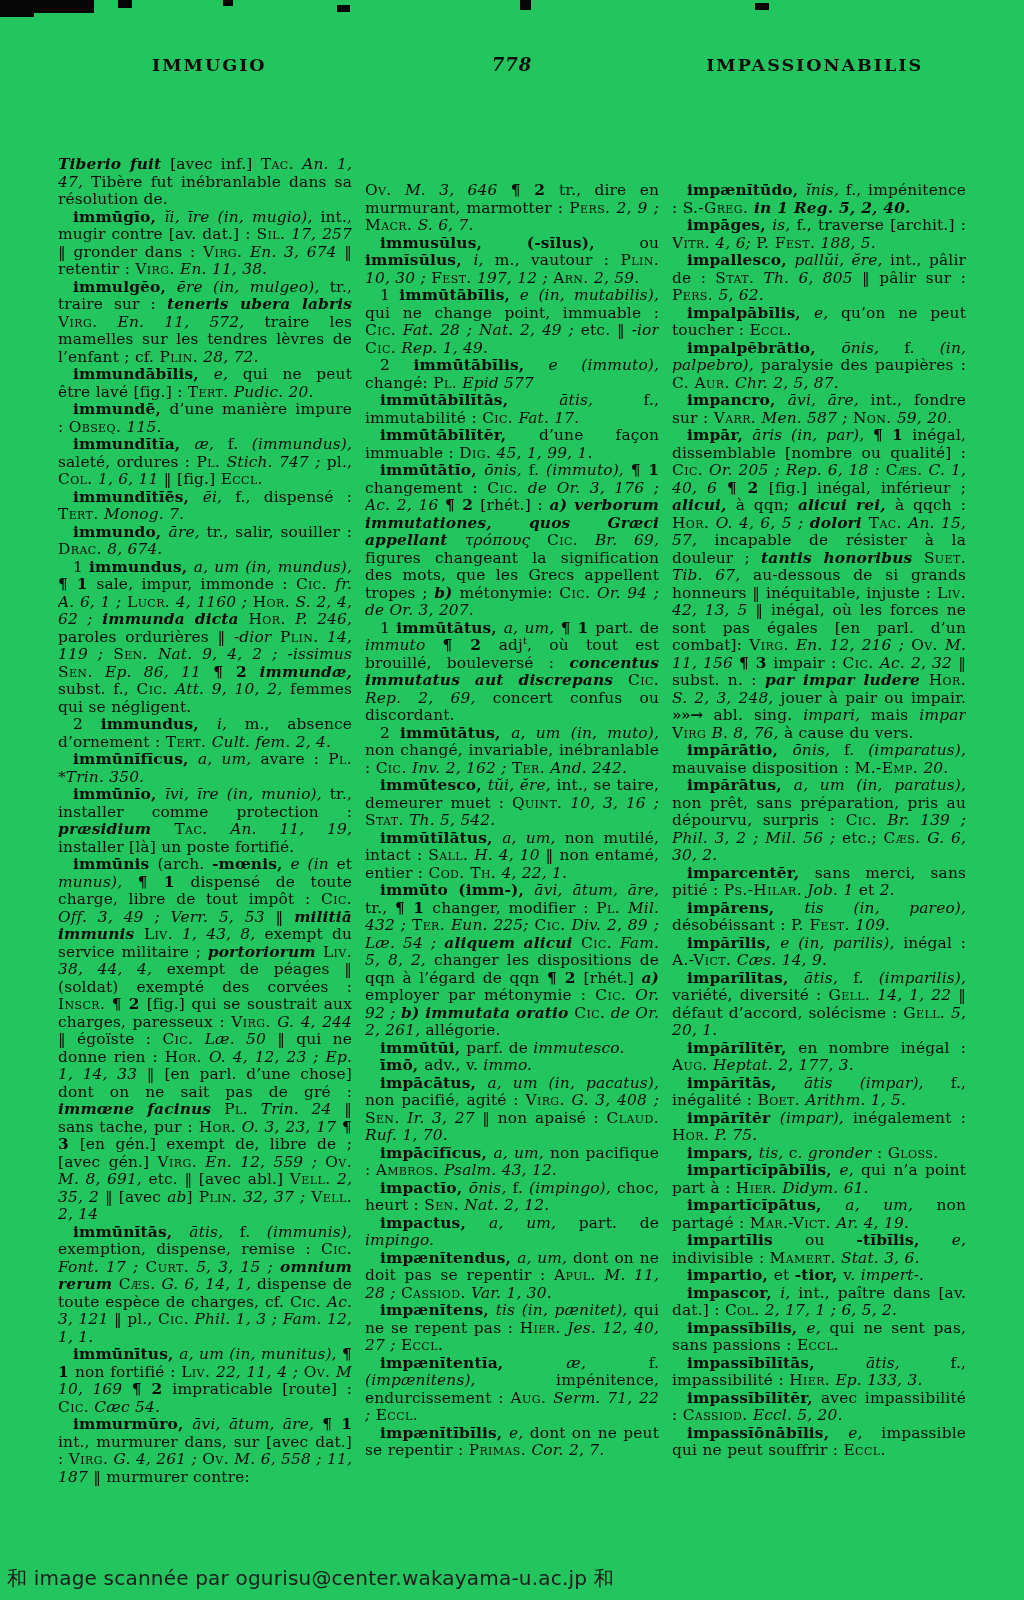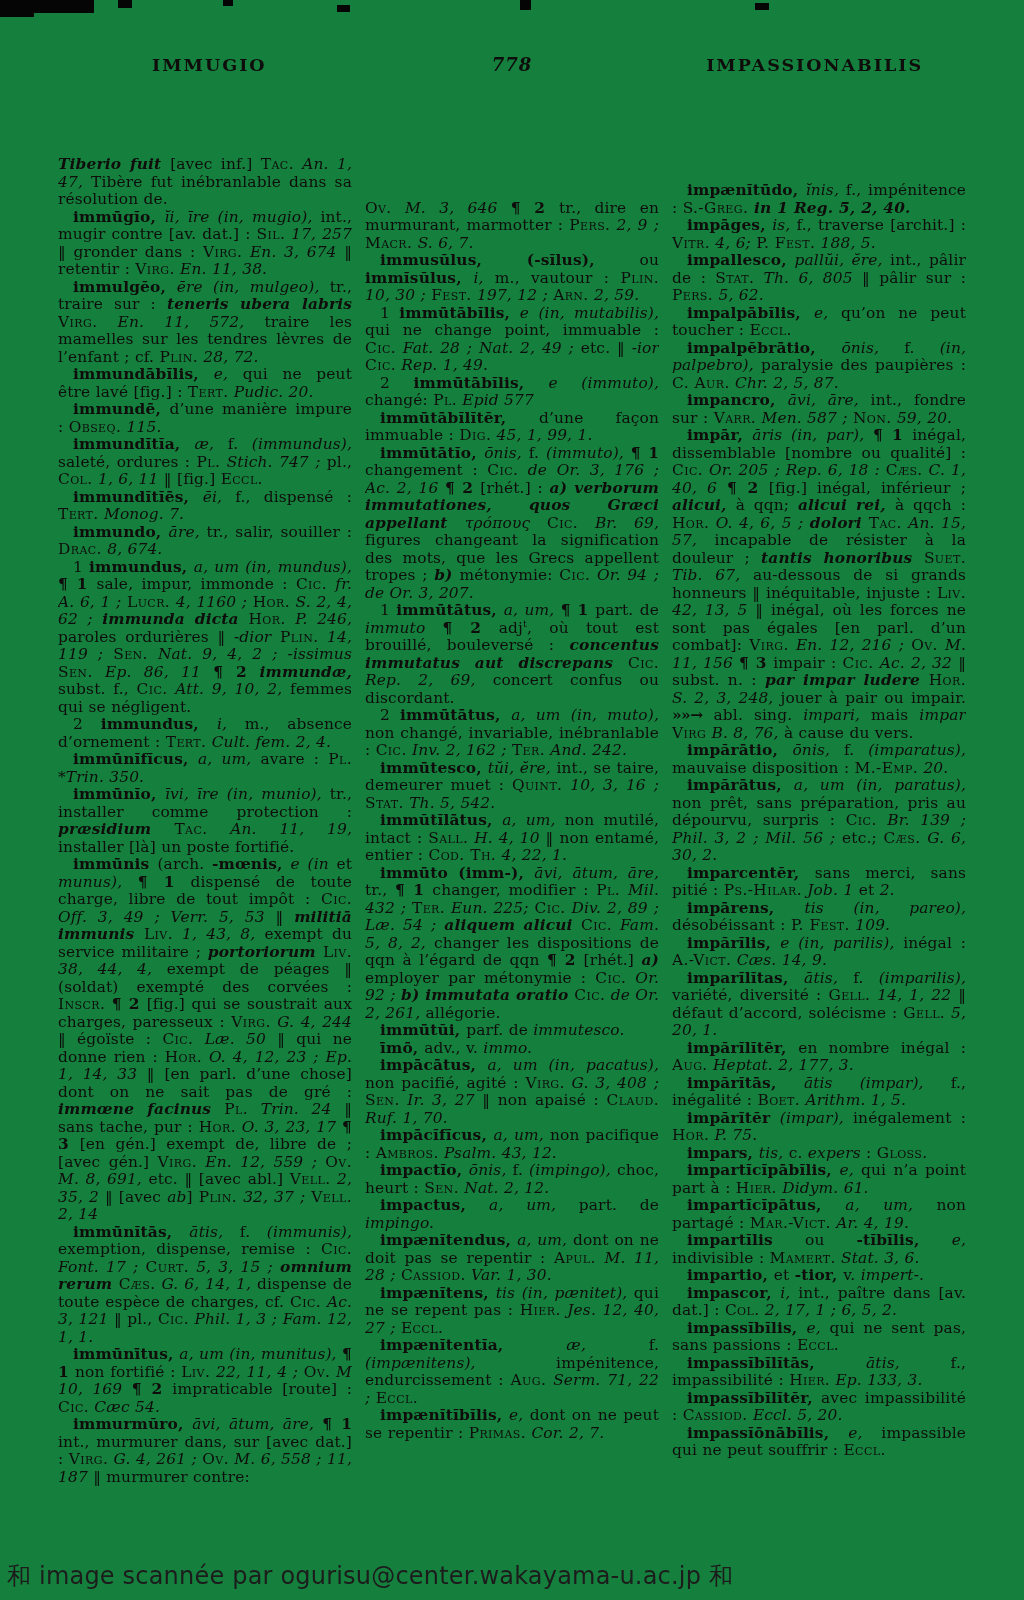--- a/index.html
+++ b/index.html
@@ -1,19 +1,19 @@
 <!DOCTYPE html>
 <html lang="fr"><head>
 <meta charset="utf-8">
 <style>
   html,body{margin:0;padding:0;}
   body{width:1024px;height:1600px;background:#ffffff;}
   .page{
     position:relative;width:1024px;height:1600px;overflow:hidden;
-    background:#15803d;color:#0e0d0b;
+    background:#22c55e;color:#0e0d0b;
     font-family:"DejaVu Serif", serif;
   }
   
   .artifact{position:absolute;background:#050505;}
   .a0{left:0;top:0;width:94px;height:13px;}
   .a0b{left:0;top:0;width:34px;height:17px;}
   .a1{left:118px;top:0;width:14px;height:8px;}
   .a2{left:223px;top:0;width:10px;height:6px;}
   .a3{left:337px;top:5px;width:13px;height:7px;}
   .a4{left:520px;top:0;width:11px;height:10px;}
@@ -41,21 +41,21 @@
   .b{font-weight:700;}
   .i{font-style:italic;}
   .bi{font-weight:700;font-style:italic;}
   .sc{font-variant:small-caps;letter-spacing:0.4px;}
   .sup{vertical-align:super;font-size:62%;line-height:0;}
   .arr{font-weight:700;letter-spacing:-0.5px;}
 
   footer.scan-footer{
     position:absolute;left:7px;bottom:8px;
     font-family:"DejaVu Sans", sans-serif;
-    font-size:24px;color:#1c1c1c;letter-spacing:0.2px;text-align:center;
+    font-size:20px;color:#1c1c1c;letter-spacing:0.2px;text-align:center;
   }
 </style>
 </head>
 <body>
 
 <div class="page">
 
   <div>
     <span class="artifact a0"></span>
     <span class="artifact a0b"></span>
@@ -89,20 +89,21 @@
         <p><span class="b">immūnis </span><span>(arch. </span><span class="b">-mœnis, </span><span class="i">e (in </span><span>et </span><span class="i">munus), </span><span class="b">¶ 1 </span><span>dispensé de toute charge, libre de tout impôt : </span><span class="sc">Cic.</span><span class="i"> Off. 3, 49 ; Verr. 5, 53 </span><span>‖ </span><span class="bi">militiā immunis </span><span class="sc">Liv.</span><span class="i"> 1, 43, 8, </span><span>exempt du service militaire ; </span><span class="bi">portoriorum </span><span class="sc">Liv.</span><span class="i"> 38, 44, 4, </span><span>exempt de péages ‖ (soldat) exempté des corvées : </span><span class="sc">Inscr.</span><span> </span><span class="b">¶ 2 </span><span>[fig.] qui se soustrait aux charges, paresseux : </span><span class="sc">Virg.</span><span class="i"> G. 4, 244 </span><span>‖ égoïste : </span><span class="sc">Cic.</span><span class="i"> Læ. 50 </span><span>‖ qui ne donne rien : </span><span class="sc">Hor.</span><span class="i"> O. 4, 12, 23 ; Ep. 1, 14, 33 </span><span>‖ [en parl. d’une chose] dont on ne sait pas de gré : </span><span class="bi">immœne facinus </span><span class="sc">Pl.</span><span class="i"> Trin. 24 </span><span>‖ sans tache, pur : </span><span class="sc">Hor.</span><span class="i"> O. 3, 23, 17 </span><span class="b">¶ 3 </span><span>[en gén.] exempt de, libre de ; [avec gén.] </span><span class="sc">Virg.</span><span class="i"> En. 12, 559 ; </span><span class="sc">Ov.</span><span class="i"> M. 8, 691, </span><span>etc. ‖ [avec abl.] </span><span class="sc">Vell.</span><span class="i"> 2, 35, 2 </span><span>‖ [avec </span><span class="i">ab</span><span>] </span><span class="sc">Plin.</span><span class="i"> 32, 37 ; </span><span class="sc">Vell.</span><span class="i"> 2, 14</span></p>
         <p><span class="b">immūnĭtās, </span><span class="i">ātis, </span><span>f. </span><span class="i">(immunis), </span><span>exemption, dispense, remise : </span><span class="sc">Cic.</span><span class="i"> Font. 17 ; </span><span class="sc">Curt.</span><span class="i"> 5, 3, 15 ; </span><span class="bi">omnium rerum </span><span class="sc">Cæs.</span><span class="i"> G. 6, 14, 1, </span><span>dispense de toute espèce de charges, cf. </span><span class="sc">Cic.</span><span class="i"> Ac. 3, 121 </span><span>‖ pl., </span><span class="sc">Cic.</span><span class="i"> Phil. 1, 3 ; Fam. 12, 1, 1.</span></p>
         <p><span class="b">immūnītus, </span><span class="i">a, um (in, munitus), </span><span class="b">¶ 1 </span><span>non fortifié : </span><span class="sc">Liv.</span><span class="i"> 22, 11, 4 ; </span><span class="sc">Ov.</span><span class="i"> M 10, 169 </span><span class="b">¶ 2 </span><span>impraticable [route] : </span><span class="sc">Cic.</span><span class="i"> Cæc 54.</span></p>
         <p><span class="b">immurmŭro, </span><span class="i">āvi, ātum, āre, </span><span class="b">¶ 1 </span><span>int., murmurer dans, sur [avec dat.] : </span><span class="sc">Virg.</span><span class="i"> G. 4, 261 ; </span><span class="sc">Ov.</span><span class="i"> M. 6, 558 ; 11, 187 </span><span>‖ murmurer contre:</span></p>
       </div>
     <div class="col" id="col1">
         <p class="cont"><span class="sc">Ov.</span><span class="i"> M. 3, 646 </span><span class="b">¶ 2 </span><span>tr., dire en murmurant, marmotter : </span><span class="sc">Pers.</span><span class="i"> 2, 9 ; </span><span class="sc">Macr.</span><span class="i"> S. 6, 7.</span></p>
         <p><span class="b">immusŭlus, (-sĭlus), </span><span>ou </span><span class="b">immĭsŭlus, </span><span class="i">i, </span><span>m., vautour : </span><span class="sc">Plin.</span><span class="i"> 10, 30 ; </span><span class="sc">Fest.</span><span class="i"> 197, 12 ; </span><span class="sc">Arn.</span><span class="i"> 2, 59.</span></p>
         <p><span>1 </span><span class="b">immūtābĭlis, </span><span class="i">e (in, mutabilis), </span><span>qui ne change point, immuable : </span><span class="sc">Cic.</span><span class="i"> Fat. 28 ; Nat. 2, 49 ; </span><span>etc. ‖ </span><span class="i">-ior </span><span class="sc">Cic.</span><span class="i"> Rep. 1, 49.</span></p>
         <p><span>2 </span><span class="b">immūtābĭlis, </span><span class="i">e (immuto), </span><span>changé: </span><span class="sc">Pl.</span><span class="i"> Epid 577</span></p>
+        <p><span class="b">immūtābĭlĭtās, </span><span class="i">ātis, </span><span>f., immutabilité : </span><span class="sc">Cic.</span><span class="i"> Fat. 17.</span></p>
         <p><span class="b">immūtābĭlĭtĕr, </span><span>d’une façon immuable : </span><span class="sc">Dig.</span><span class="i"> 45, 1, 99, 1.</span></p>
         <p><span class="b">immūtātĭo, </span><span class="i">ōnis, </span><span>f. </span><span class="i">(immuto), </span><span class="b">¶ 1 </span><span>changement : </span><span class="sc">Cic.</span><span class="i"> de Or. 3, 176 ; Ac. 2, 16 </span><span class="b">¶ 2 </span><span>[rhét.] : </span><span class="bi">a) verborum immutationes, quos Græci appellant </span><span class="i">τρόπους </span><span class="sc">Cic.</span><span class="i"> Br. 69, </span><span>figures changeant la signification des mots, que les Grecs appellent tropes ; </span><span class="bi">b) </span><span>métonymie: </span><span class="sc">Cic.</span><span class="i"> Or. 94 ; de Or. 3, 207.</span></p>
         <p><span>1 </span><span class="b">immūtātus, </span><span class="i">a, um, </span><span class="b">¶ 1 </span><span>part. de </span><span class="i">immuto </span><span class="b">¶ 2 </span><span>adj</span><span class="sup">t</span><span>, où tout est brouillé, bouleversé : </span><span class="bi">concentus immutatus aut discrepans </span><span class="sc">Cic.</span><span class="i"> Rep. 2, 69, </span><span>concert confus ou discordant.</span></p>
         <p><span>2 </span><span class="b">immūtātus, </span><span class="i">a, um (in, muto), </span><span>non changé, invariable, inébranlable : </span><span class="sc">Cic.</span><span class="i"> Inv. 2, 162 ; </span><span class="sc">Ter.</span><span class="i"> And. 242.</span></p>
         <p><span class="b">immūtesco, </span><span class="i">tŭi, ĕre, </span><span>int., se taire, demeurer muet : </span><span class="sc">Quint.</span><span class="i"> 10, 3, 16 ; </span><span class="sc">Stat.</span><span class="i"> Th. 5, 542.</span></p>
         <p><span class="b">immŭtĭlātus, </span><span class="i">a, um, </span><span>non mutilé, intact : </span><span class="sc">Sall.</span><span class="i"> H. 4, 10 </span><span>‖ non entamé, entier : </span><span class="sc">Cod. Th.</span><span class="i"> 4, 22, 1.</span></p>
         <p><span class="b">immūto (imm-), </span><span class="i">āvi, ātum, āre, </span><span>tr., </span><span class="b">¶ 1 </span><span>changer, modifier : </span><span class="sc">Pl.</span><span class="i"> Mil. 432 ; </span><span class="sc">Ter.</span><span class="i"> Eun. 225; </span><span class="sc">Cic.</span><span class="i"> Div. 2, 89 ; Læ. 54 ; </span><span class="bi">aliquem alicui </span><span class="sc">Cic.</span><span class="i"> Fam. 5, 8, 2, </span><span>changer les dispositions de qqn à l’égard de qqn </span><span class="b">¶ 2 </span><span>[rhét.] </span><span class="bi">a) </span><span>employer par métonymie : </span><span class="sc">Cic.</span><span class="i"> Or. 92 ; </span><span class="bi">b) immutata oratio </span><span class="sc">Cic.</span><span class="i"> de Or. 2, 261, </span><span>allégorie.</span></p>
         <p><span class="b">immūtŭi, </span><span>parf. de </span><span class="i">immutesco.</span></p>
         <p><span class="b">īmō, </span><span>adv., v. </span><span class="i">immo.</span></p>
         <p><span class="b">impācātus, </span><span class="i">a, um (in, pacatus), </span><span>non pacifié, agité : </span><span class="sc">Virg.</span><span class="i"> G. 3, 408 ; </span><span class="sc">Sen.</span><span class="i"> Ir. 3, 27 </span><span>‖ non apaisé : </span><span class="sc">Claud.</span><span class="i"> Ruf. 1, 70.</span></p>
@@ -124,21 +125,21 @@
         <p><span class="b">impār, </span><span class="i">ăris (in, par), </span><span class="b">¶ 1 </span><span>inégal, dissemblable [nombre ou qualité] : </span><span class="sc">Cic.</span><span class="i"> Or. 205 ; Rep. 6, 18 : </span><span class="sc">Cæs.</span><span class="i"> C. 1, 40, 6 </span><span class="b">¶ 2 </span><span>[fig.] inégal, inférieur ; </span><span class="bi">alicui, </span><span>à qqn; </span><span class="bi">alicui rei, </span><span>à qqch : </span><span class="sc">Hor.</span><span class="i"> O. 4, 6, 5 ; </span><span class="bi">dolori </span><span class="sc">Tac.</span><span class="i"> An. 15, 57, </span><span>incapable de résister à la douleur ; </span><span class="bi">tantis honoribus </span><span class="sc">Suet.</span><span class="i"> Tib. 67, </span><span>au-dessous de si grands honneurs ‖ inéquitable, injuste : </span><span class="sc">Liv.</span><span class="i"> 42, 13, 5 </span><span>‖ inégal, où les forces ne sont pas égales [en parl. d’un combat]: </span><span class="sc">Virg.</span><span class="i"> En. 12, 216 ; </span><span class="sc">Ov.</span><span class="i"> M. 11, 156 </span><span class="b">¶ 3 </span><span>impair : </span><span class="sc">Cic.</span><span class="i"> Ac. 2, 32 </span><span>‖ subst. n. : </span><span class="bi">par impar ludere </span><span class="sc">Hor.</span><span class="i"> S. 2, 3, 248, </span><span>jouer à pair ou impair. </span><span class="arr">»»→ </span><span>abl. sing. </span><span class="i">impari, </span><span>mais </span><span class="i">impar </span><span class="sc">Virg</span><span class="i"> B. 8, 76, </span><span>à cause du vers.</span></p>
         <p><span class="b">impărātio, </span><span class="i">ōnis, </span><span>f. </span><span class="i">(imparatus), </span><span>mauvaise disposition : </span><span class="sc">M.-Emp.</span><span class="i"> 20.</span></p>
         <p><span class="b">impărātus, </span><span class="i">a, um (in, paratus), </span><span>non prêt, sans préparation, pris au dépourvu, surpris : </span><span class="sc">Cic.</span><span class="i"> Br. 139 ; Phil. 3, 2 ; Mil. 56 ; </span><span>etc.; </span><span class="sc">Cæs.</span><span class="i"> G. 6, 30, 2.</span></p>
         <p><span class="b">imparcentĕr, </span><span>sans merci, sans pitié : </span><span class="sc">Ps.-Hilar.</span><span class="i"> Job. 1 </span><span>et </span><span class="i">2.</span></p>
         <p><span class="b">impārens, </span><span class="i">tis (in, pareo), </span><span>désobéissant : </span><span class="sc">P. Fest.</span><span class="i"> 109.</span></p>
         <p><span class="b">impărĭlis, </span><span class="i">e (in, parilis), </span><span>inégal : </span><span class="sc">A.-Vict.</span><span class="i"> Cæs. 14, 9.</span></p>
         <p><span class="b">imparĭlĭtas, </span><span class="i">ātis, </span><span>f. </span><span class="i">(imparilis), </span><span>variété, diversité : </span><span class="sc">Gell.</span><span class="i"> 14, 1, 22 </span><span>‖ défaut d’accord, solécisme : </span><span class="sc">Gell.</span><span class="i"> 5, 20, 1.</span></p>
         <p><span class="b">impărĭlĭtĕr, </span><span>en nombre inégal : </span><span class="sc">Aug.</span><span class="i"> Heptat. 2, 177, 3.</span></p>
         <p><span class="b">impărĭtās, </span><span class="i">ātis (impar), </span><span>f., inégalité : </span><span class="sc">Boet.</span><span class="i"> Arithm. 1, 5.</span></p>
         <p><span class="b">impărĭtĕr </span><span class="i">(impar), </span><span>inégalement : </span><span class="sc">Hor.</span><span class="i"> P. 75.</span></p>
-        <p><span class="b">impars, </span><span class="i">tis, </span><span>c. </span><span class="i">expers </span><span>: </span><span class="sc">Gloss.</span></p>
+        <p><span class="b">impars, </span><span class="i">tis, </span><span>c. </span><span class="i">gronder </span><span>: </span><span class="sc">Gloss.</span></p>
         <p><span class="b">impartĭcĭpābĭlis, </span><span class="i">e, </span><span>qui n’a point part à : </span><span class="sc">Hier.</span><span class="i"> Didym. 61.</span></p>
         <p><span class="b">impartĭcĭpātus, </span><span class="i">a, um, </span><span>non partagé : </span><span class="sc">Mar.-Vict.</span><span class="i"> Ar. 4, 19.</span></p>
         <p><span class="b">impartĭlis </span><span>ou </span><span class="b">-tĭbĭlis, </span><span class="i">e, </span><span>indivisible : </span><span class="sc">Mamert.</span><span class="i"> Stat. 3, 6.</span></p>
         <p><span class="b">impartio, </span><span>et </span><span class="b">-tior, </span><span>v. </span><span class="i">impert-.</span></p>
         <p><span class="b">impascor, </span><span class="i">i, </span><span>int., paître dans [av. dat.] : </span><span class="sc">Col.</span><span class="i"> 2, 17, 1 ; 6, 5, 2.</span></p>
         <p><span class="b">impassĭbĭlis, </span><span class="i">e, </span><span>qui ne sent pas, sans passions : </span><span class="sc">Eccl.</span></p>
         <p><span class="b">impassĭbĭlĭtās, </span><span class="i">ātis, </span><span>f., impassibilité : </span><span class="sc">Hier.</span><span class="i"> Ep. 133, 3.</span></p>
         <p><span class="b">impassĭbĭlĭtĕr, </span><span>avec impassibilité : </span><span class="sc">Cassiod.</span><span class="i"> Eccl. 5, 20.</span></p>
         <p><span class="b">impassĭōnābĭlis, </span><span class="i">e, </span><span>impassible qui ne peut souffrir : </span><span class="sc">Eccl.</span></p>
       </div>

